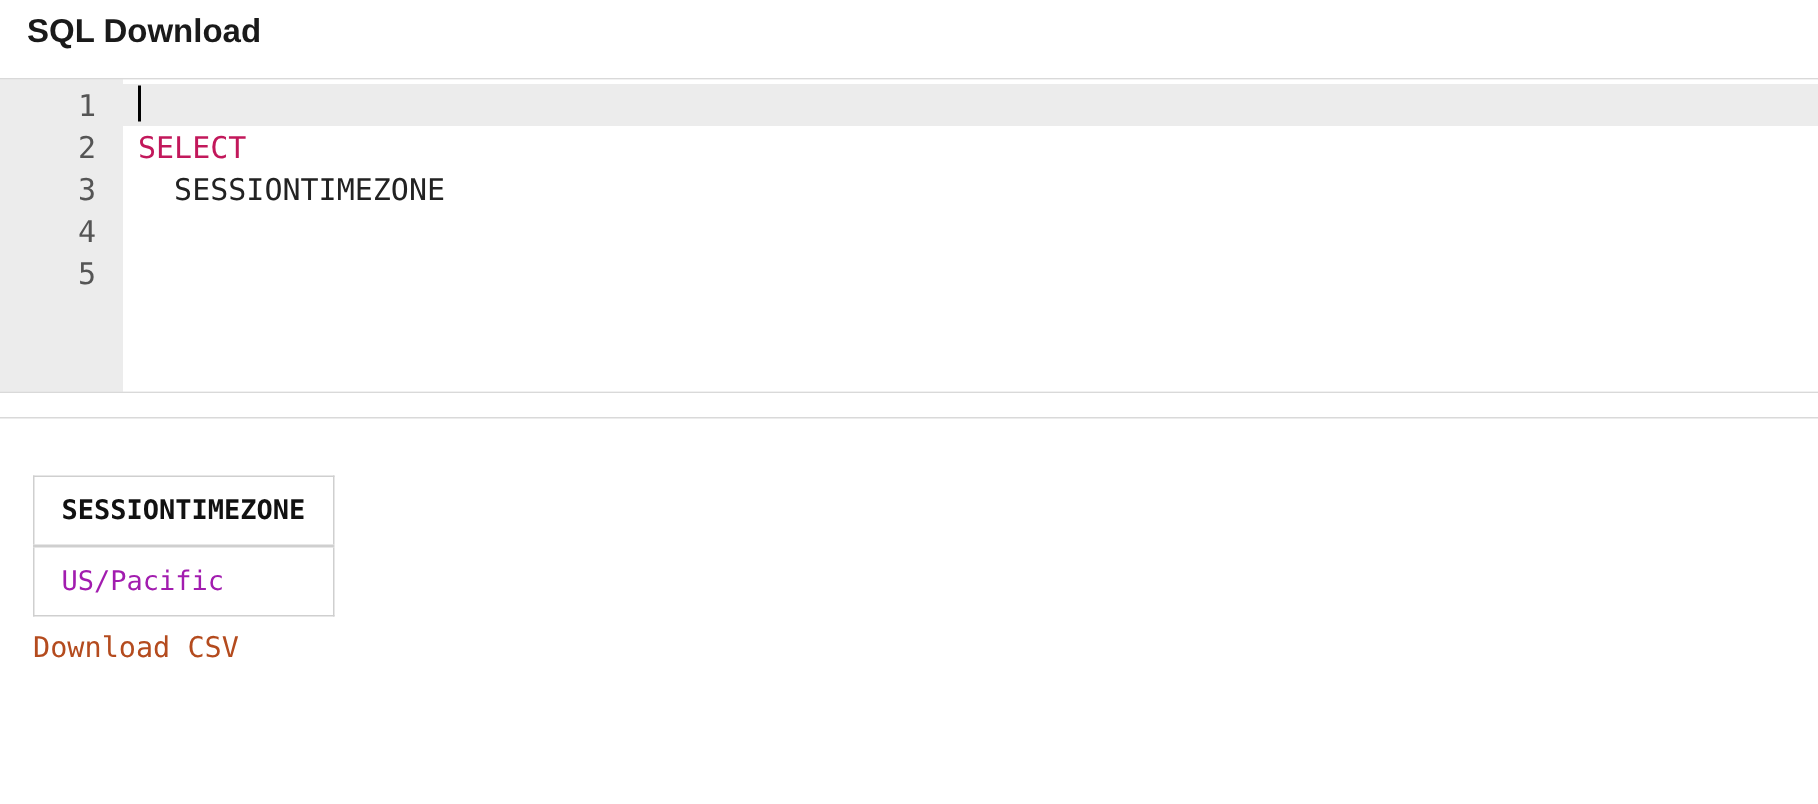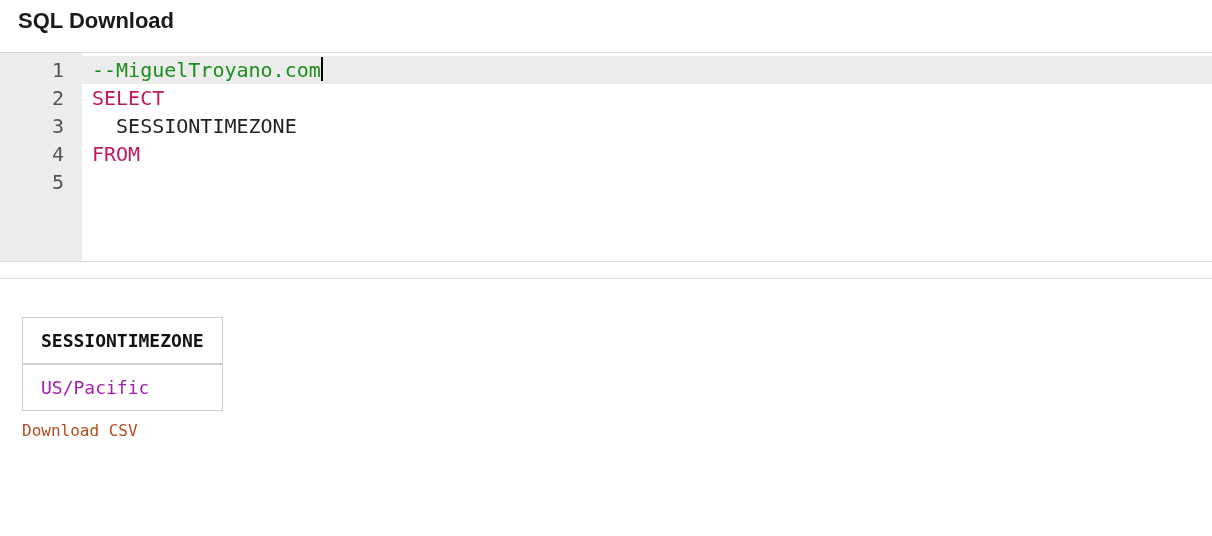--- a/index.html
+++ b/index.html
@@ -89,45 +89,44 @@
     background: #fff;
     border-bottom: 2px solid #cfcfcf;
   }
   table.results td {
     color: #a21caf;
   }
   .download-link {
     display: inline-block;
     margin-top: 10px;
     font-family: "SF Mono", ui-monospace, Menlo, Consolas, monospace;
-    font-size: 16px;
+    font-size: 19px;
     color: #b44b1e;
     cursor: pointer;
   }
 </style>
 </head>
 <body>
 
 <div class="header">
   <h1>SQL Download</h1>
 </div>
 
 <div class="editor-wrap">
   <div class="gutter" id="gutter">
       <div class="ln">1</div>
       <div class="ln">2</div>
       <div class="ln">3</div>
       <div class="ln">4</div>
       <div class="ln">5</div>
     </div>
   <div class="code-area" id="code">
-      <div class="code-line hl"><span class="tok-comment">--MiguelTroyano.com</span><span class="cursor"></span></div>
+      <div class="code-line hl"><span class="cursor"></span></div>
       <div class="code-line"><span class="tok-keyword">SELECT</span></div>
       <div class="code-line"><span class="tok-ident">  SESSIONTIMEZONE</span></div>
-      <div class="code-line"><span class="tok-keyword">FROM</span></div>
     </div>
 </div>
 
 <div class="results-wrap">
   <table class="results">
     <thead>
         <tr id="results-head">
           <th>SESSIONTIMEZONE</th>
         </tr>
       </thead>

